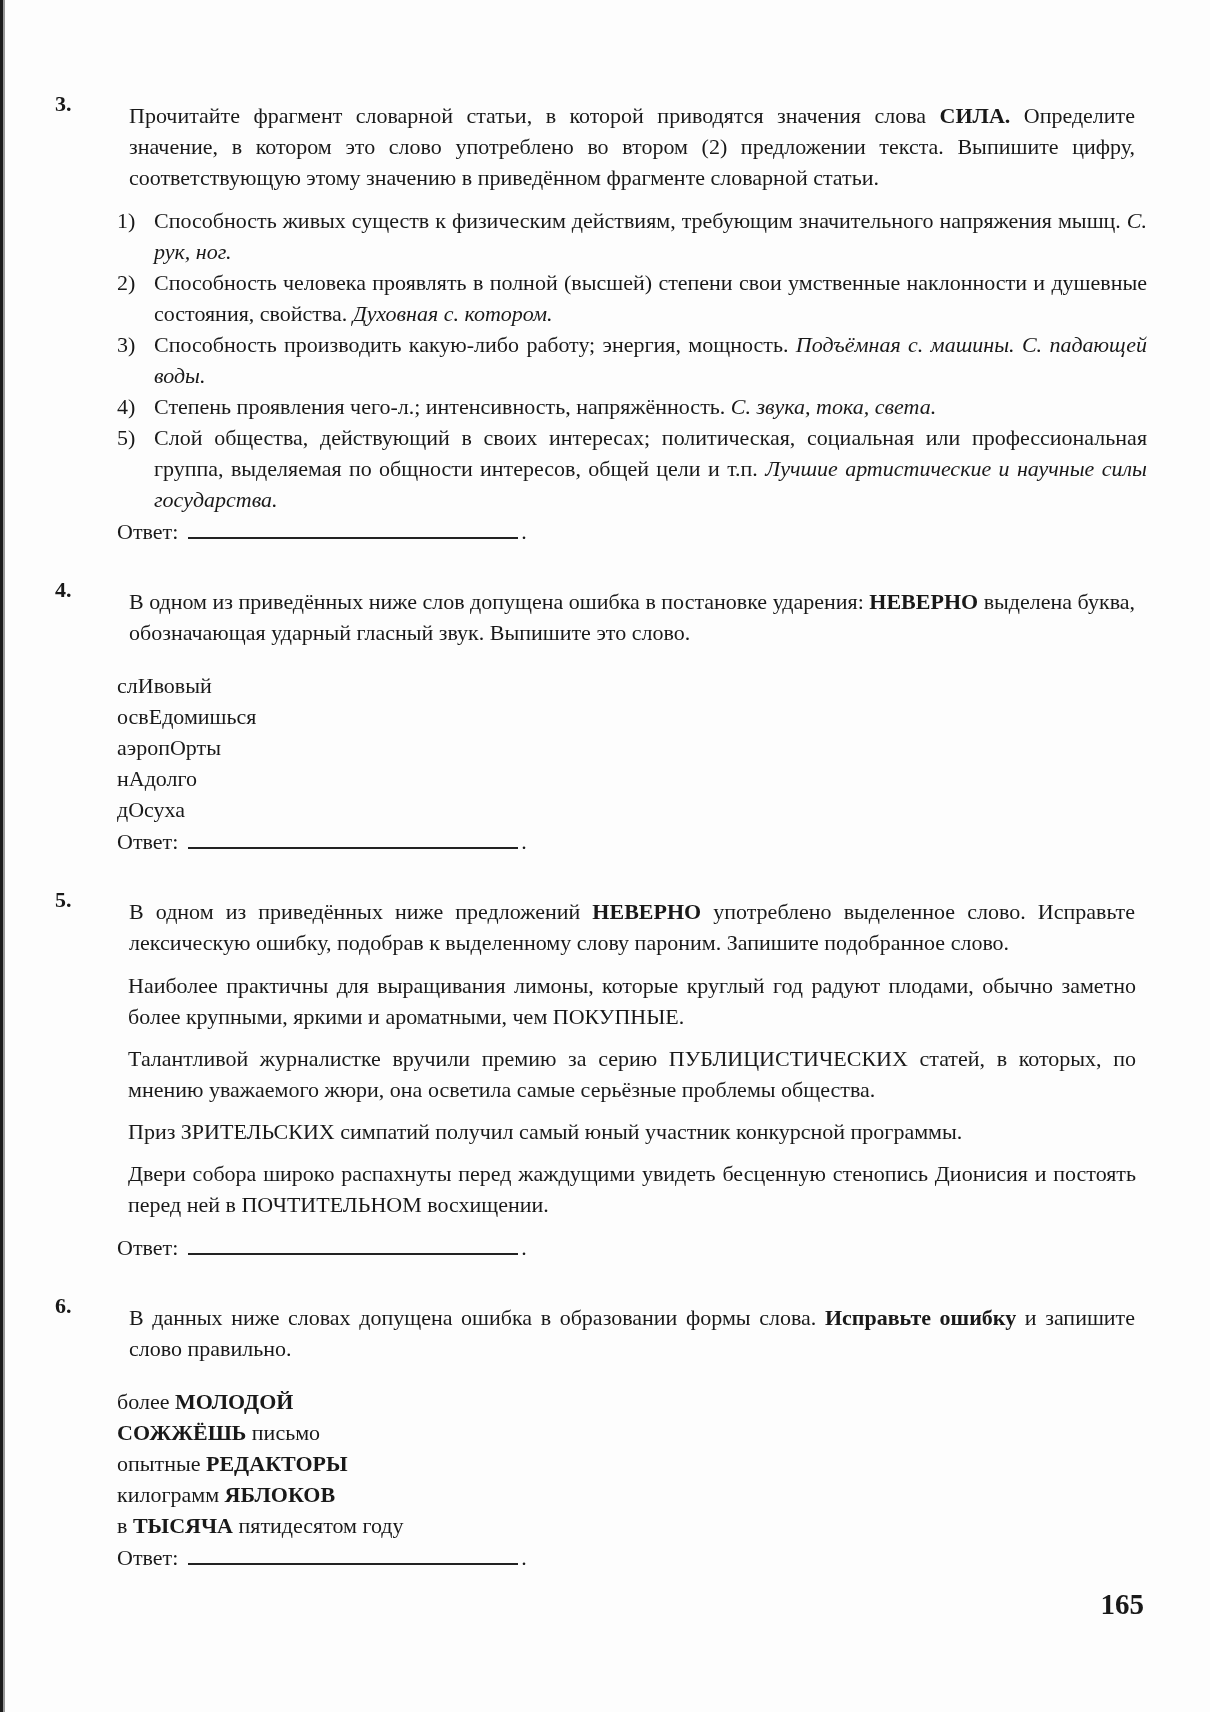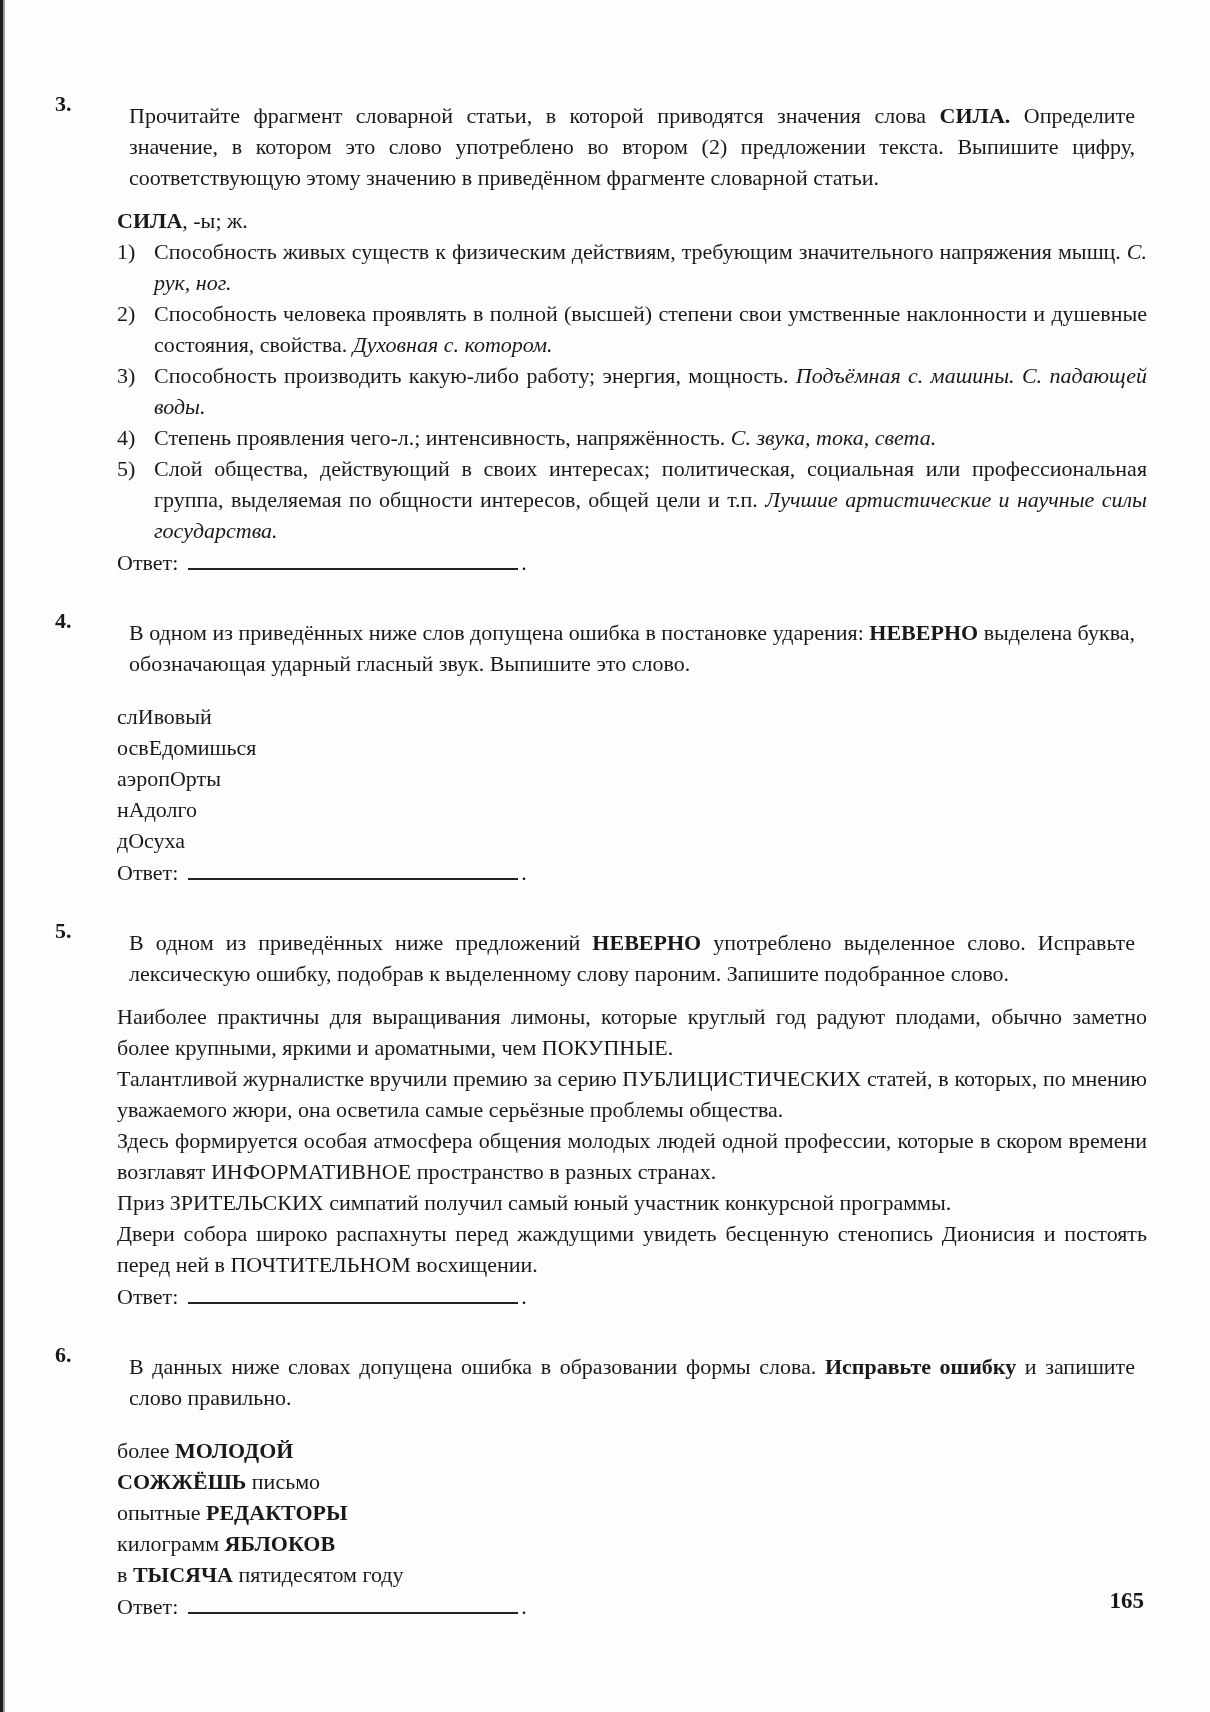--- a/index.html
+++ b/index.html
@@ -41,55 +41,54 @@
   i { font-style: italic; }
 
   .dict-header { margin: 7px 0 0 0; }
   .dict-list { margin: 0; }
   .dict-item { display: flex; }
   .dict-item .dnum { width: 37px; flex-shrink: 0; }
   .dict-item .dtext { flex: 1; text-align: justify; }
 
   .word-list { margin-top: 22px; line-height: 31px; }
   .sentences { margin-top: 10px; }
-  .sentence { margin: 0; text-align: justify; }
+  .sentence { margin: 11px; text-align: justify; }
 
   .answer-row { white-space: nowrap; }
   .answer-line {
     display: inline-block;
     width: 330px;
     height: 1em;
     margin-left: 10px;
     border-bottom: 2px solid #222222;
     vertical-align: baseline;
   }
   .answer-period { margin-left: 3px; }
 
   .page-number {
     position: absolute;
     top: 1588px;
     right: 66px;
-    font-size: 23px;
+    font-size: 29px;
     font-weight: bold;
   }
 </style>
 </head>
 <body>
 
 <div class="sheet">
   <div class="scan-edge"></div>
 
   <div class="content">
 
     <section class="question">
       <div class="qnum">3.</div>
       <div class="qbody">
         <p class="q-intro"><span>Прочитайте фрагмент словарной статьи, в которой приводятся значения слова </span><b>СИЛА.</b><span> Определите значение, в котором это слово употреблено во втором (2) предложении текста. Выпишите цифру, соответствующую этому значению в приведённом фрагменте словарной статьи.</span></p>
 
-        <p class="dict-header"><b>СИЛА</b><span>, -ы; ж.</span></p>
 
         <div class="dict-list">
           <div class="dict-item">
             <span class="dnum">1)</span>
             <span class="dtext"><span>Способность живых существ к физическим действиям, требующим значительного напряжения мышц.</span> <i>С. рук, ног.</i></span>
           </div>
           <div class="dict-item">
             <span class="dnum">2)</span>
             <span class="dtext"><span>Способность человека проявлять в полной (высшей) степени свои умственные наклонности и душевные состояния, свойства.</span> <i>Духовная с. котором.</i></span>
           </div>
@@ -133,21 +132,20 @@
     </section>
 
     <section class="question">
       <div class="qnum">5.</div>
       <div class="qbody">
         <p class="q-intro"><span>В одном из приведённых ниже предложений </span><b>НЕВЕРНО</b><span> употреблено выделенное слово. Исправьте лексическую ошибку, подобрав к выделенному слову пароним. Запишите подобранное слово.</span></p>
 
         <div class="sentences">
           <p class="sentence">Наиболее практичны для выращивания лимоны, которые круглый год радуют плодами, обычно заметно более крупными, яркими и ароматными, чем ПОКУПНЫЕ.</p>
           <p class="sentence">Талантливой журналистке вручили премию за серию ПУБЛИЦИСТИЧЕСКИХ статей, в которых, по мнению уважаемого жюри, она осветила самые серьёзные проблемы общества.</p>
-          <p class="sentence">Здесь формируется особая атмосфера общения молодых людей одной профессии, которые в скором времени возглавят ИНФОРМАТИВНОЕ пространство в разных странах.</p>
           <p class="sentence">Приз ЗРИТЕЛЬСКИХ симпатий получил самый юный участник конкурсной программы.</p>
           <p class="sentence">Двери собора широко распахнуты перед жаждущими увидеть бесценную стенопись Дионисия и постоять перед ней в ПОЧТИТЕЛЬНОМ восхищении.</p>
         </div>
 
         <div class="answer-row">
           <span class="answer-label">Ответ:</span><span class="answer-line"></span><span class="answer-period">.</span>
         </div>
       </div>
     </section>
 

